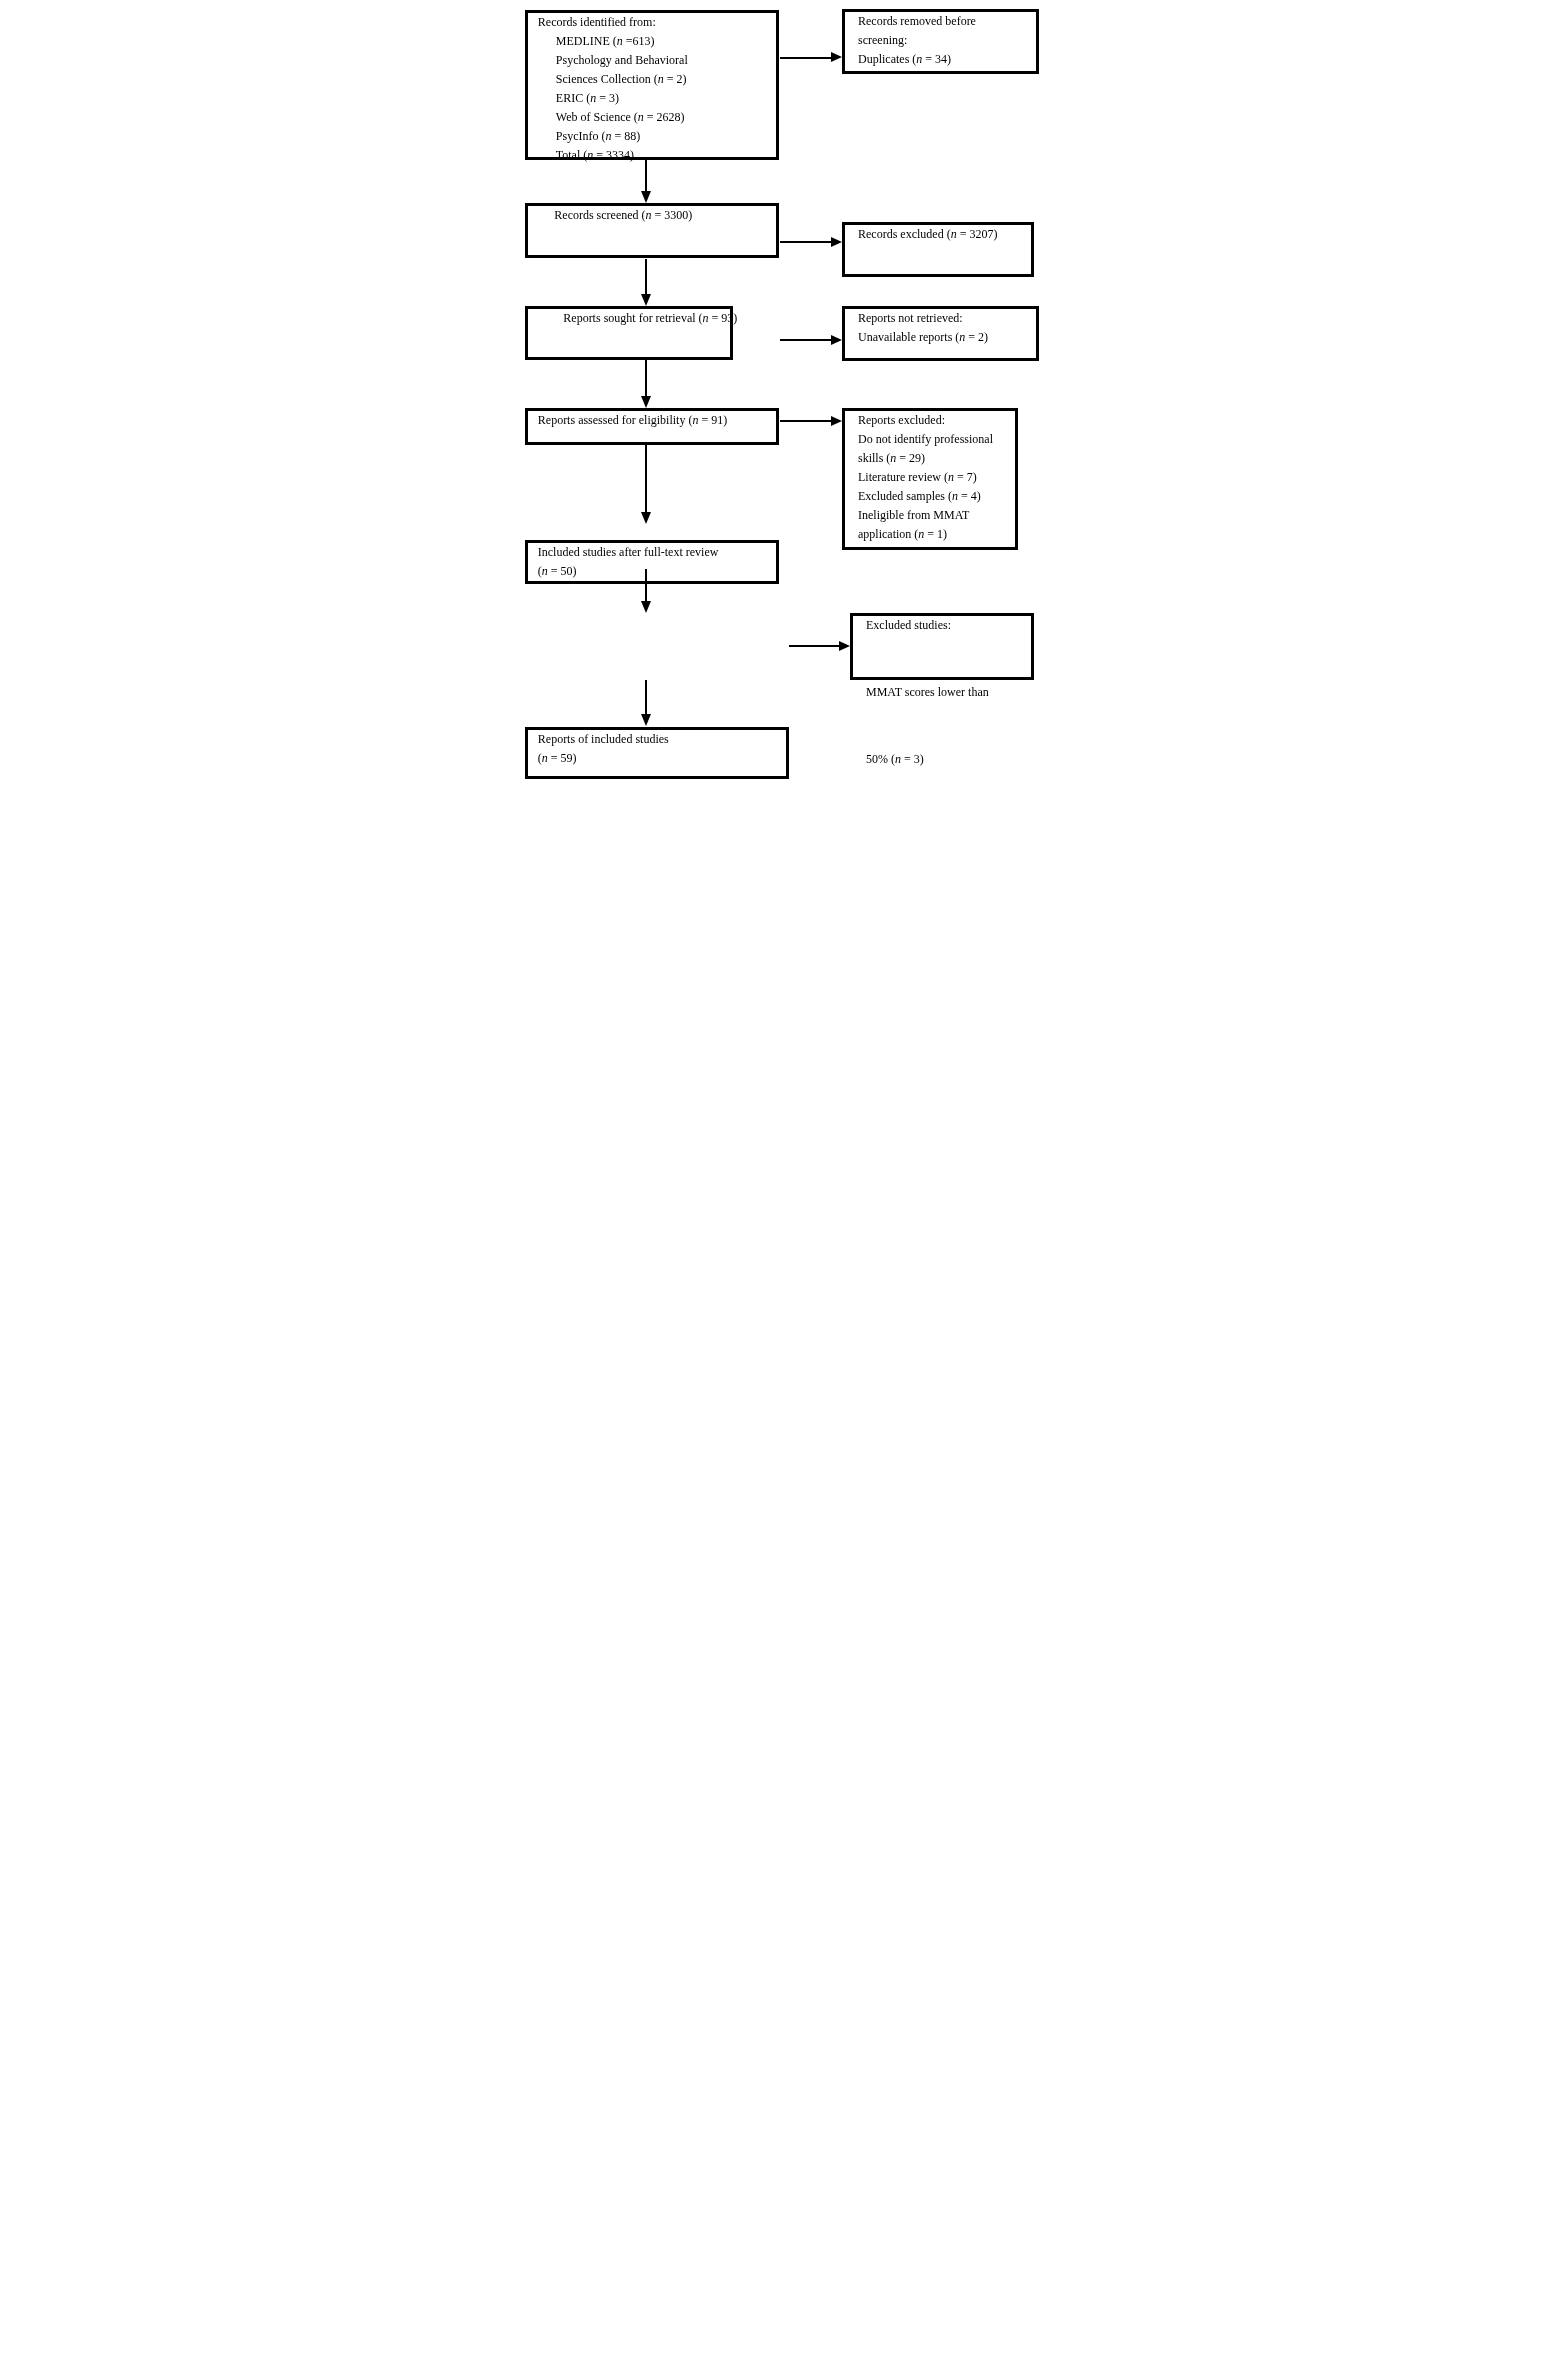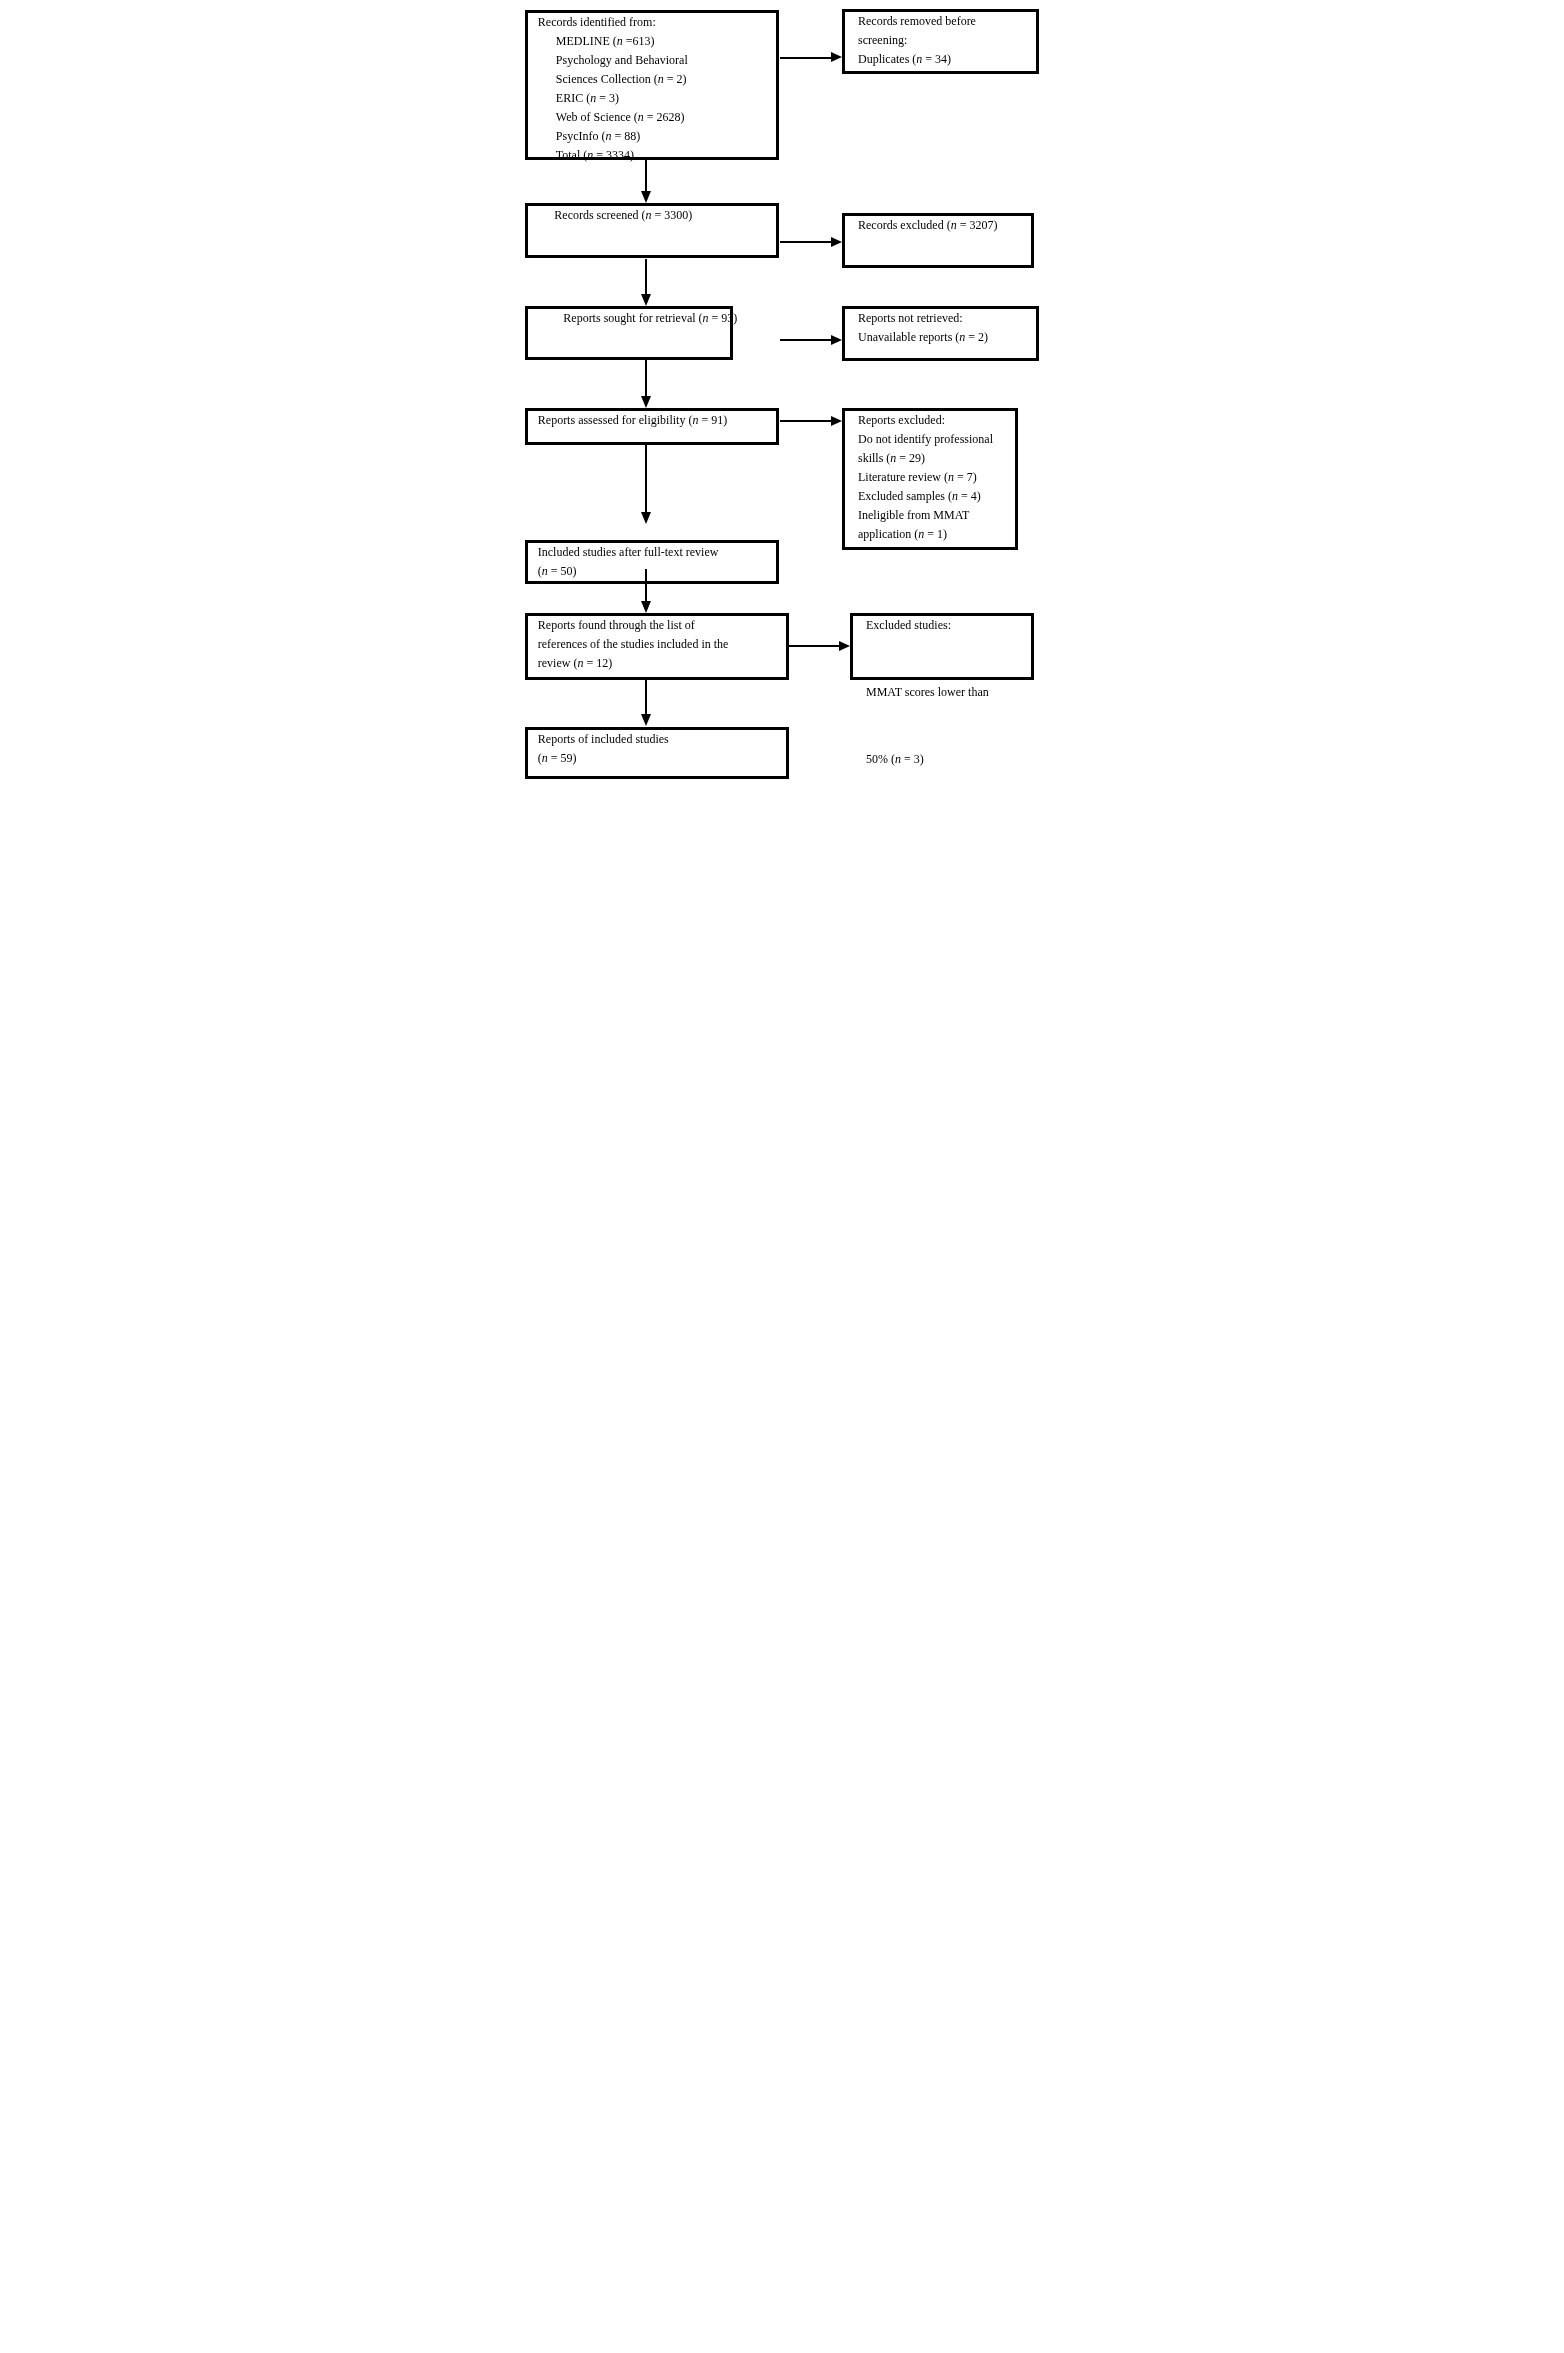--- a/index.html
+++ b/index.html
@@ -17,21 +17,21 @@
     line-height:19px;
     color:#000;
   }
   .right{padding-left:13px;}
   .line{white-space:nowrap;}
   .indent{margin-left:18px;}
   
   .b-identification{left:4.3px;top:10px;width:254px;height:150px;}
   .b-removed{left:321px;top:9px;width:197px;height:65px;}
   .b-screened{left:4.3px;top:203px;width:254px;height:55px;padding-left:26px;}
-  .b-records-excluded{left:321px;top:213px;width:192px;height:55px;}
+  .b-records-excluded{left:321px;top:222px;width:192px;height:55px;}
   .b-sought{left:4.3px;top:306px;width:208px;height:54px;padding-left:35px;}
   .b-not-retrieved{left:321px;top:306px;width:197px;height:55px;}
   .b-assessed{left:4.3px;top:408px;width:254px;height:37px;}
   .b-reports-excluded{left:321px;top:408px;width:176px;height:142px;}
   .b-included-fulltext{left:4.3px;top:540px;width:254px;height:44px;}
   .b-references{left:4.3px;top:613px;width:264px;height:67px;}
   .b-excluded-studies{left:329px;top:613px;width:184px;height:67px;gap:48px;}
   .b-included-reports{left:4.3px;top:727px;width:264px;height:52px;}
   
   .vline{position:absolute;width:1.9px;background:#000;}
@@ -130,25 +130,20 @@
   <div class="box b-included-fulltext">
       <div class="line">Included studies after full-text review</div>
       <div class="line">(<i>n</i> = 50)</div>
     </div>
 
   <div>
     <div class="vline" style="left:124px;top:569px;height:33px;"></div>
     <div class="tri-down" style="left:120px;top:601px;"></div>
   </div>
 
-  <div class="box b-references">
-      <div class="line">Reports found through the list of</div>
-      <div class="line">references of the studies included in the</div>
-      <div class="line">review (<i>n</i> = 12)</div>
-    </div>
   <div class="box b-excluded-studies right">
       <div class="line">Excluded studies:</div>
       <div class="line">MMAT scores lower than</div>
       <div class="line">50% (<i>n</i> = 3)</div>
     </div>
 
   <div>
     <div class="hline" style="left:268px;top:645px;width:50px;"></div>
     <div class="tri-right" style="left:318px;top:641px;"></div>
   </div>

